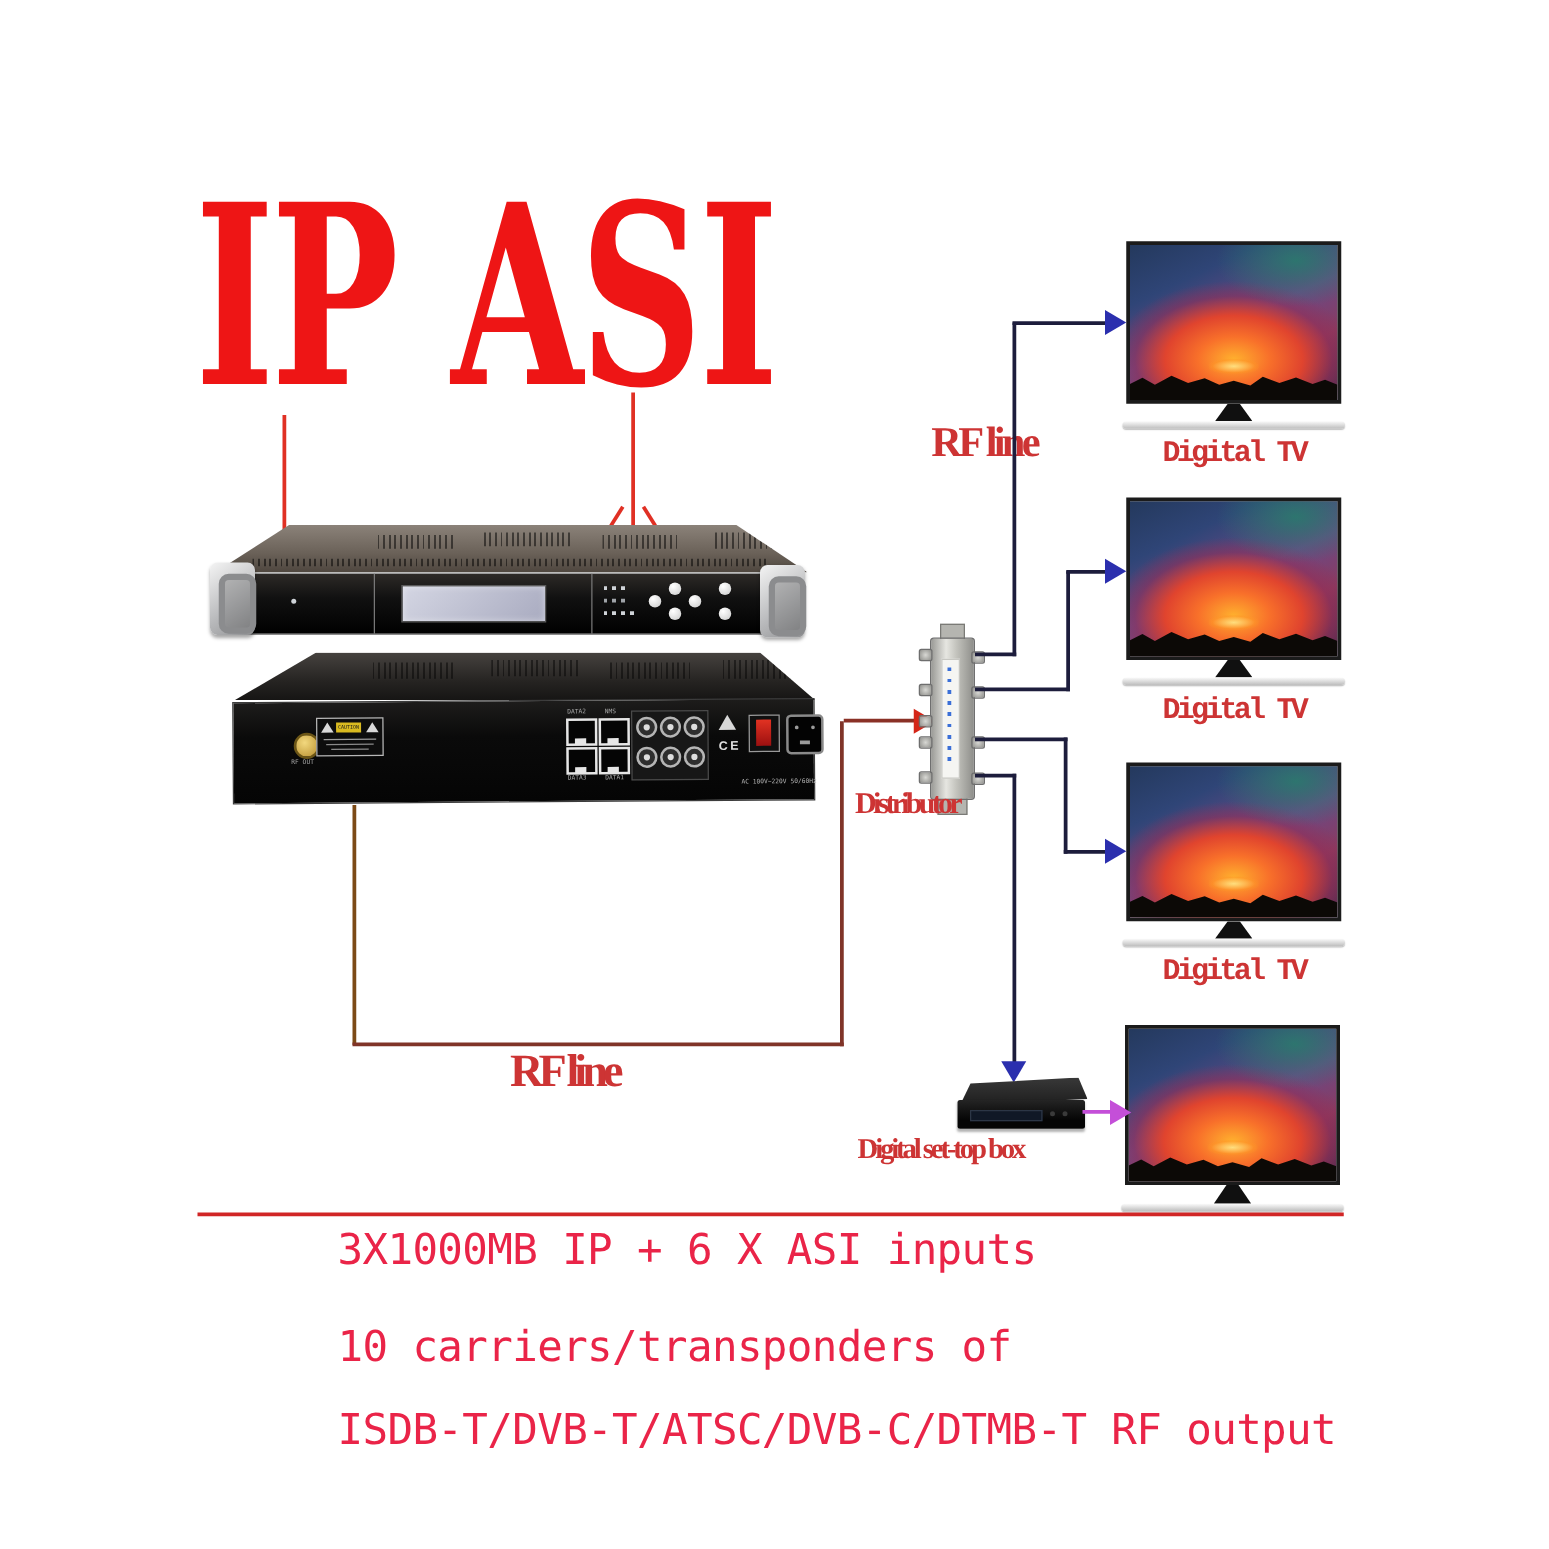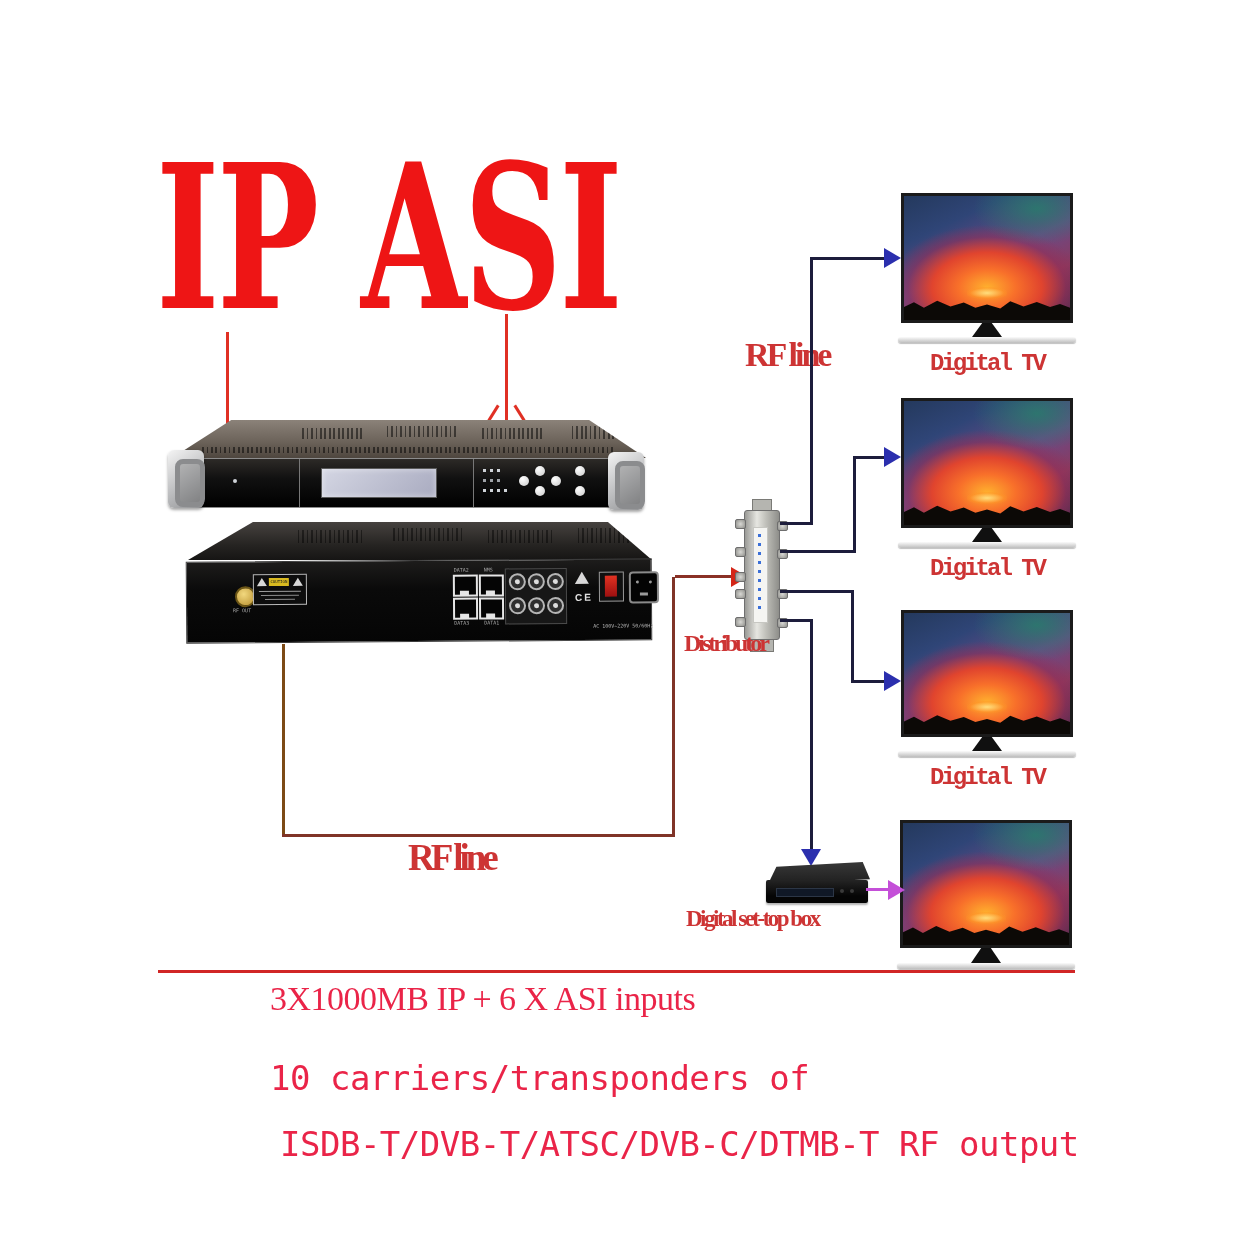--- a/index.html
+++ b/index.html
@@ -269,17 +269,17 @@
   <div class="stb-front">
     <div class="stb-strip"></div>
     <div style="position:absolute;left:74px;top:9px;width:4px;height:4px;border-radius:50%;background:#3a3a3a;"></div>
     <div style="position:absolute;left:84px;top:9px;width:4px;height:4px;border-radius:50%;background:#3a3a3a;"></div>
   </div>
   <div class="seg" style="left:866px;top:888px;width:24px;height:3px;background:#c44fd8;"></div>
   <div class="arr-r" style="left:888px;top:880px;border-left-color:#c44fd8;"></div>
   <div class="redlab" style="left:686px;top:906px;font-size:23px;letter-spacing:-2.5px;">Digital set-top box</div>
 
   <div class="divider"></div>
-  <div class="feature" style="top:980px;font-family:Liberation Serif, serif;">3X1000MB IP + 6 X ASI inputs</div>
+  <div class="feature" style="top:980px;">3X1000MB IP + 6 X ASI inputs</div>
   <div class="feature" style="top:1058px;">10 carriers/transponders of</div>
-  <div class="feature" style="top:1124px;margin-left:10px;">ISDB-T/DVB-T/ATSC/DVB-C/DTMB-T RF output</div>
+  <div class="feature" style="top:1124px;">ISDB-T/DVB-T/ATSC/DVB-C/DTMB-T RF output</div>
 
 </div>
 
 </body></html>

